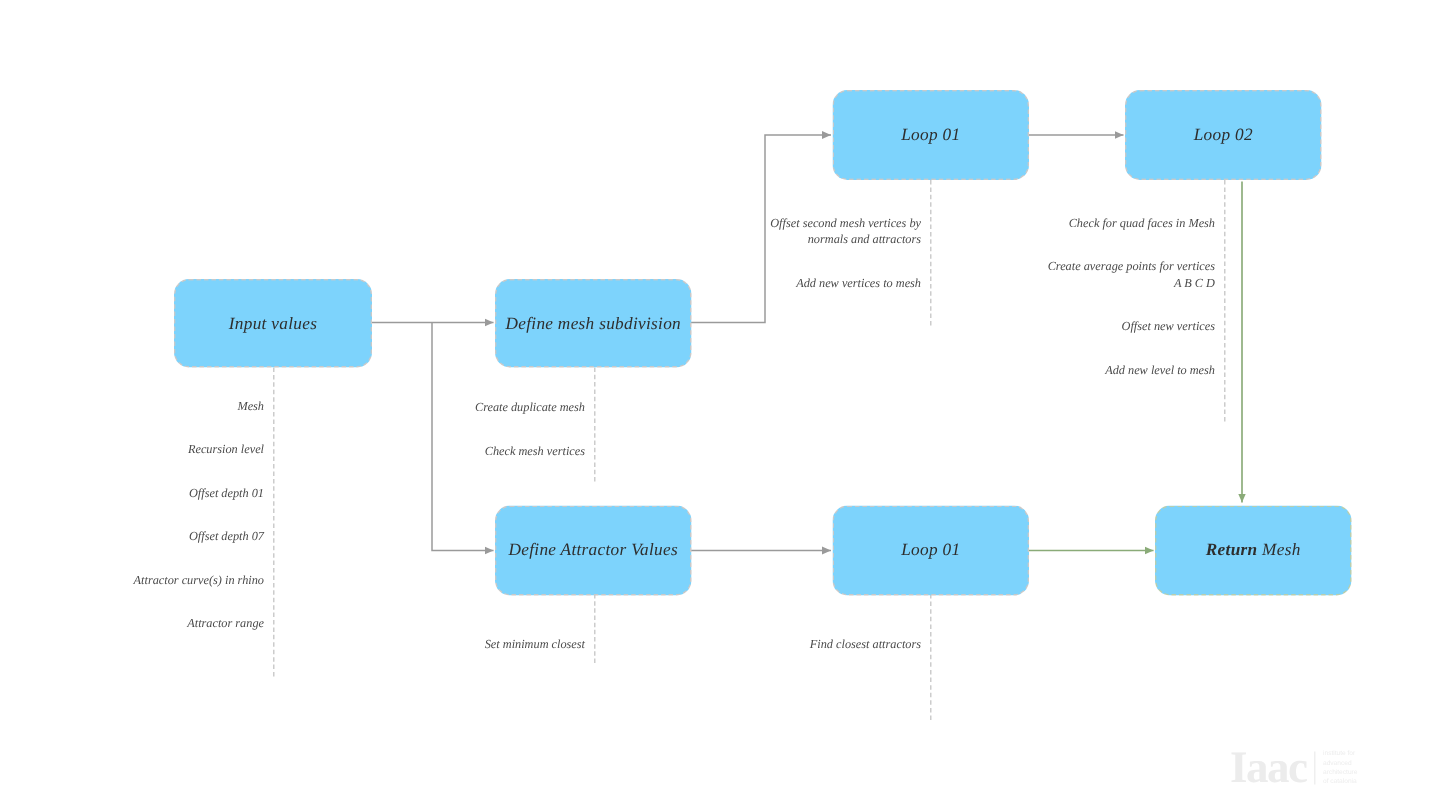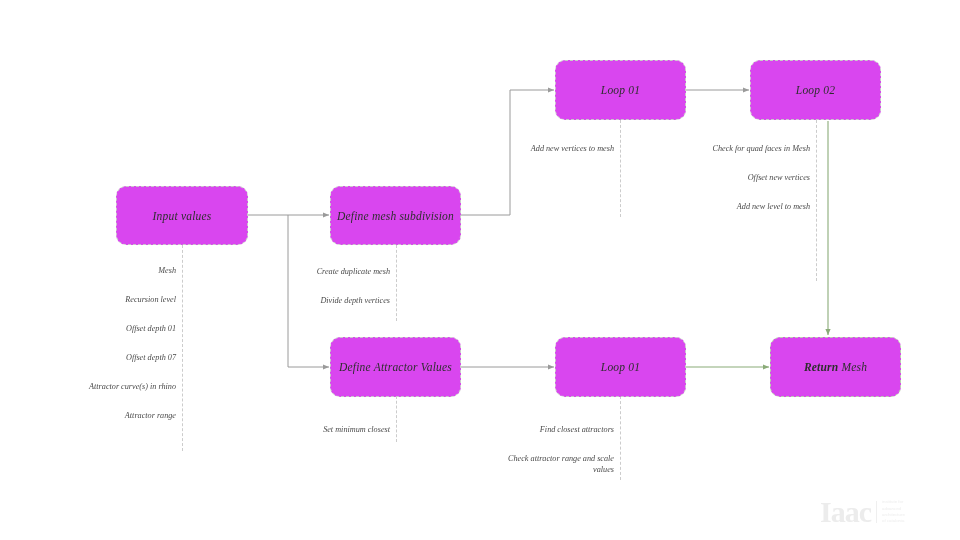--- a/index.html
+++ b/index.html
@@ -18,21 +18,21 @@
   #canvas {
     position: absolute;
     inset: 0;
     width: 960px;
     height: 540px;
   }
   .node {
     position: absolute;
     border: 1px dashed #c9c9c9;
     border-radius: 10px;
-    background: #d946ef;
+    background: #7dd3fc;
     display: flex;
     align-items: center;
     justify-content: center;
     box-sizing: border-box;
   }
   .node-label {
     font-style: italic;
     font-size: 11.5px;
     color: #2e2e2e;
     letter-spacing: .2px;
@@ -181,40 +181,41 @@
   <div class="sub-item">Mesh</div>
   <div class="sub-item">Recursion level</div>
   <div class="sub-item">Offset depth 01</div>
   <div class="sub-item">Offset depth 07</div>
   <div class="sub-item">Attractor curve(s) in rhino</div>
   <div class="sub-item">Attractor range</div>
 </div>
 
 <div class="sublist" style="left:266px; top:266px; width:124px;">
   <div class="sub-item">Create duplicate mesh</div>
-  <div class="sub-item">Divide depth vertices</div>
+  <div class="sub-item">Check mesh vertices</div>
 </div>
 
 <div class="sublist" style="left:492px; top:143px; width:122px; ">
+  <div class="sub-item">Offset second mesh vertices by normals and attractors</div>
   <div class="sub-item">Add new vertices to mesh</div>
 </div>
 
 <div class="sublist" style="left:692px; top:143px; width:118px;">
   <div class="sub-item">Check for quad faces in Mesh</div>
+  <div class="sub-item">Create average points for vertices A B C D</div>
   <div class="sub-item">Offset new vertices</div>
   <div class="sub-item">Add new level to mesh</div>
 </div>
 
 <div class="sublist" style="left:266px; top:424px; width:124px;">
   <div class="sub-item">Set minimum closest</div>
 </div>
 
 <div class="sublist" style="left:492px; top:424px; width:122px;">
   <div class="sub-item">Find closest attractors</div>
-  <div class="sub-item">Check attractor range and scale values</div>
 </div>
 
 <div class="logo">
   <div class="logo-mark">Iaac</div>
   <div class="logo-div"></div>
   <div class="logo-sub">institute for
 advanced
 architecture
 of Catalonia</div>
 </div>

